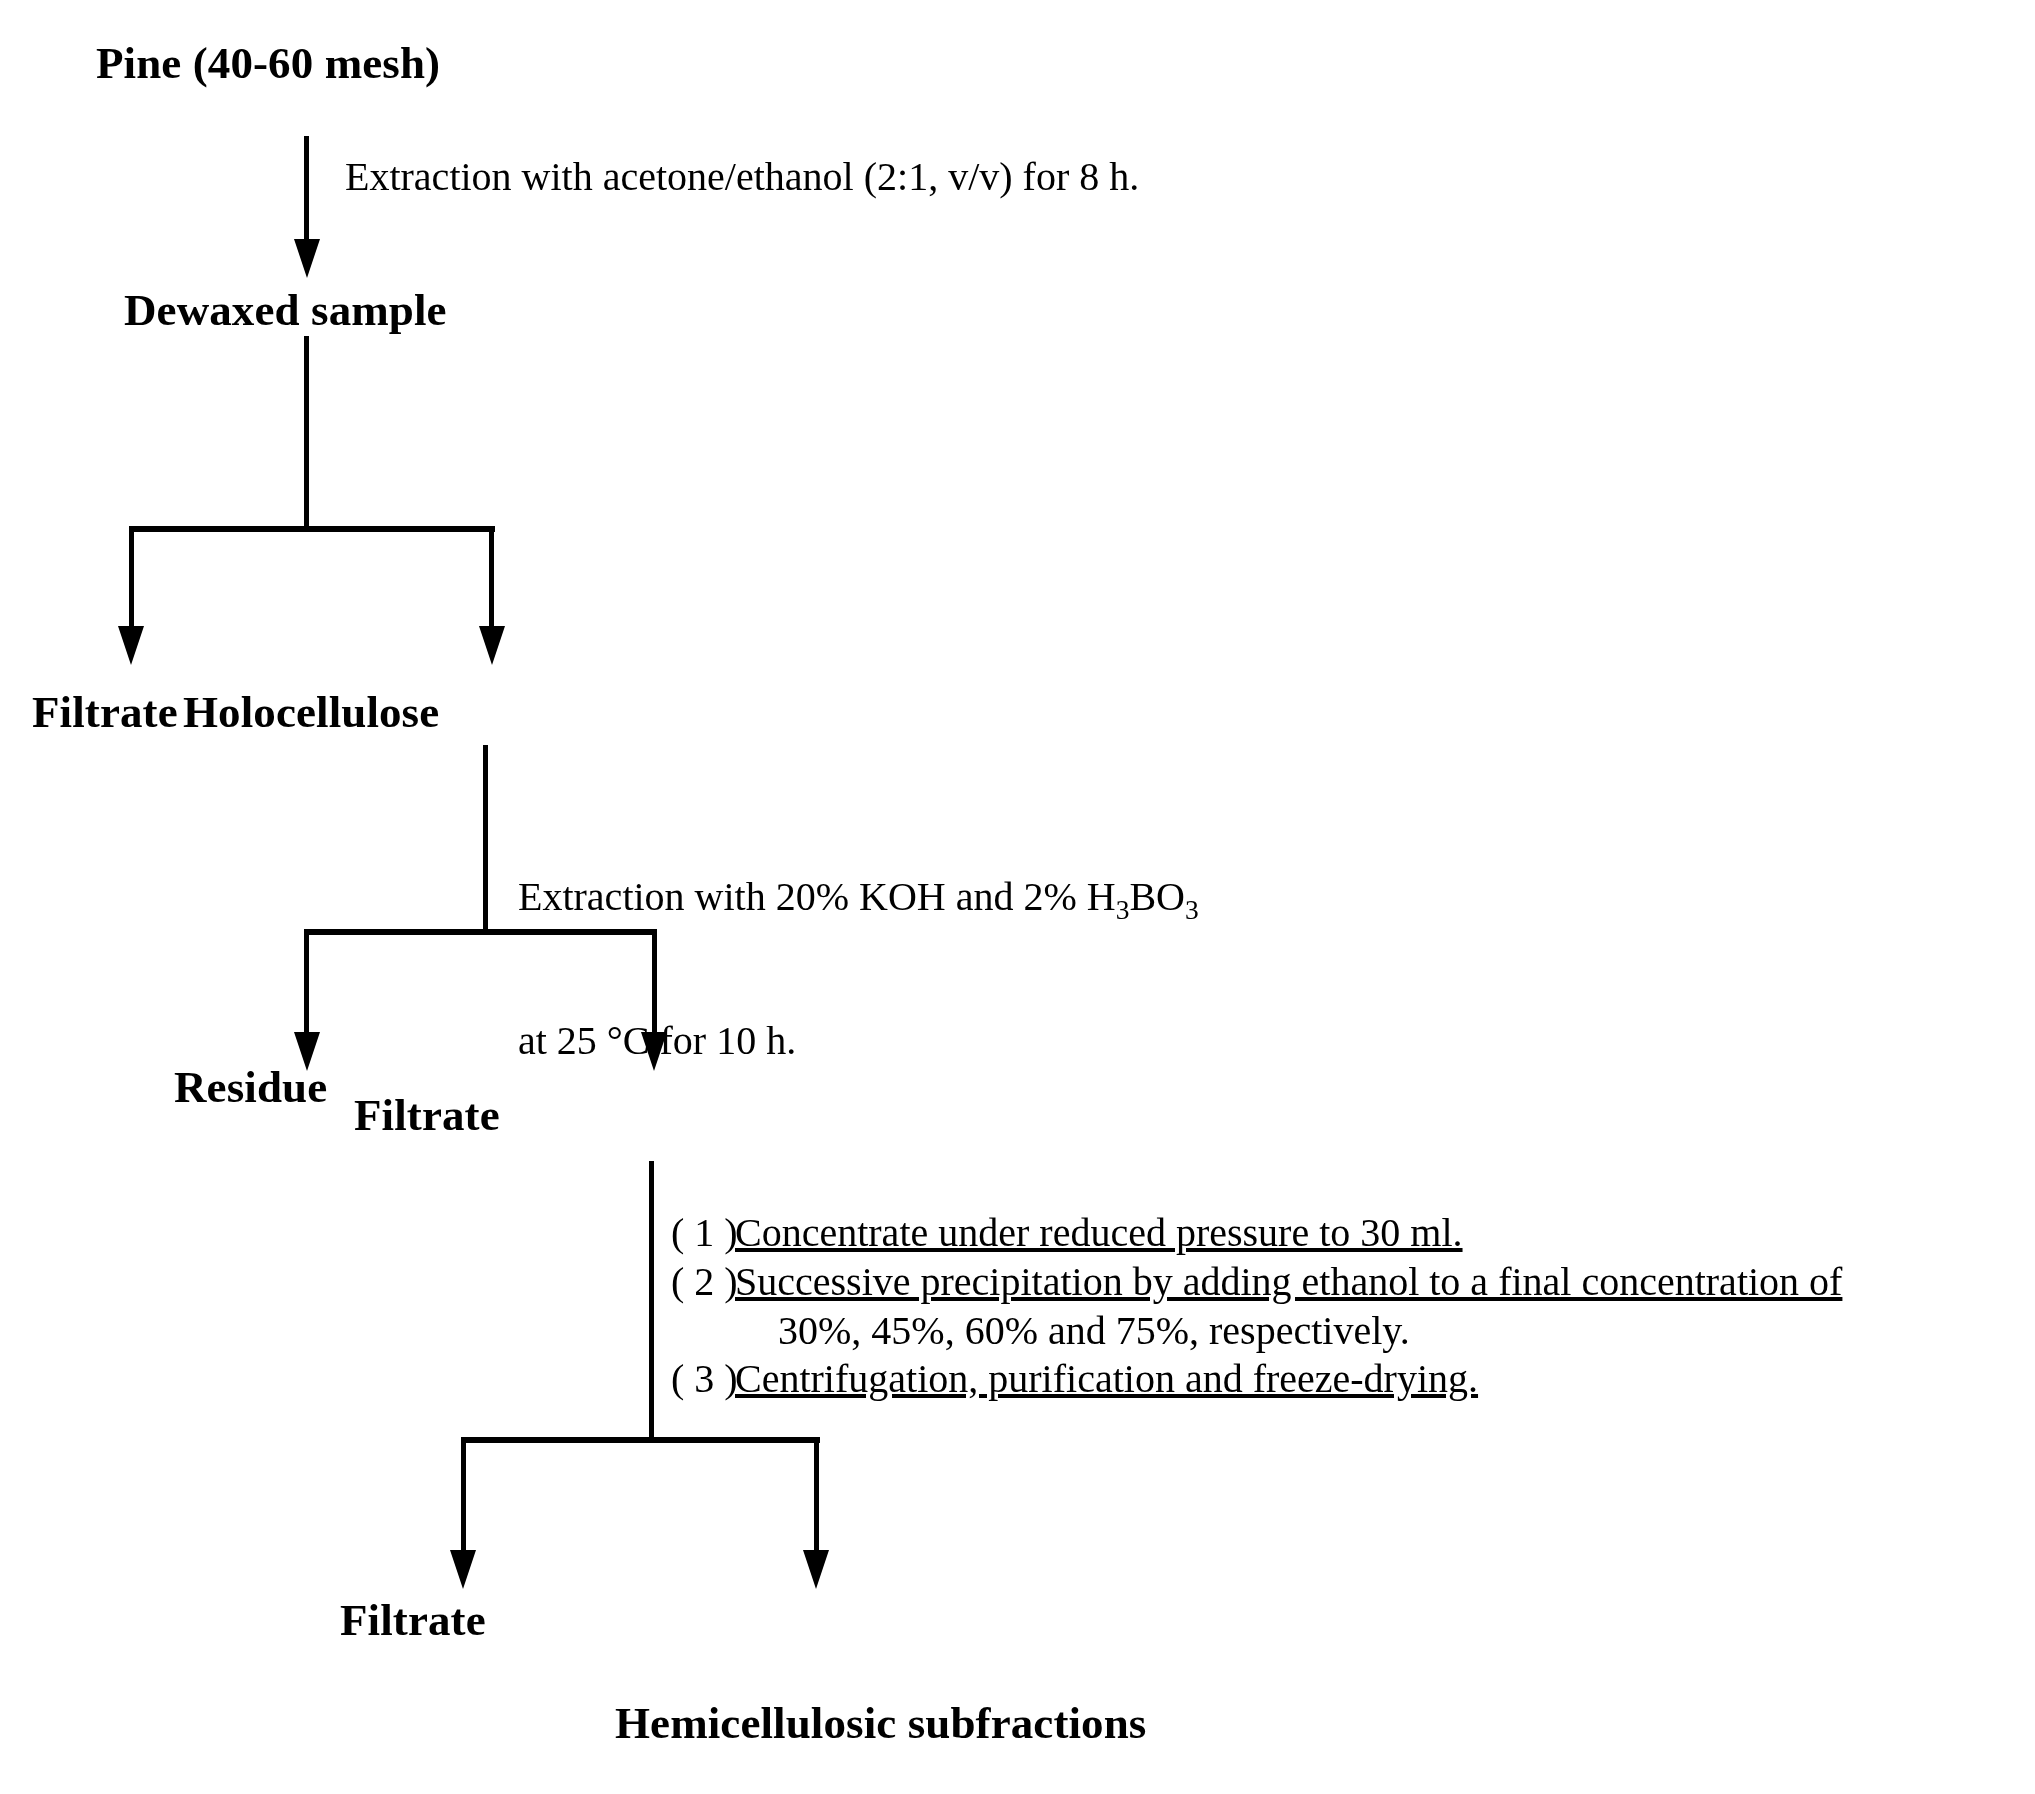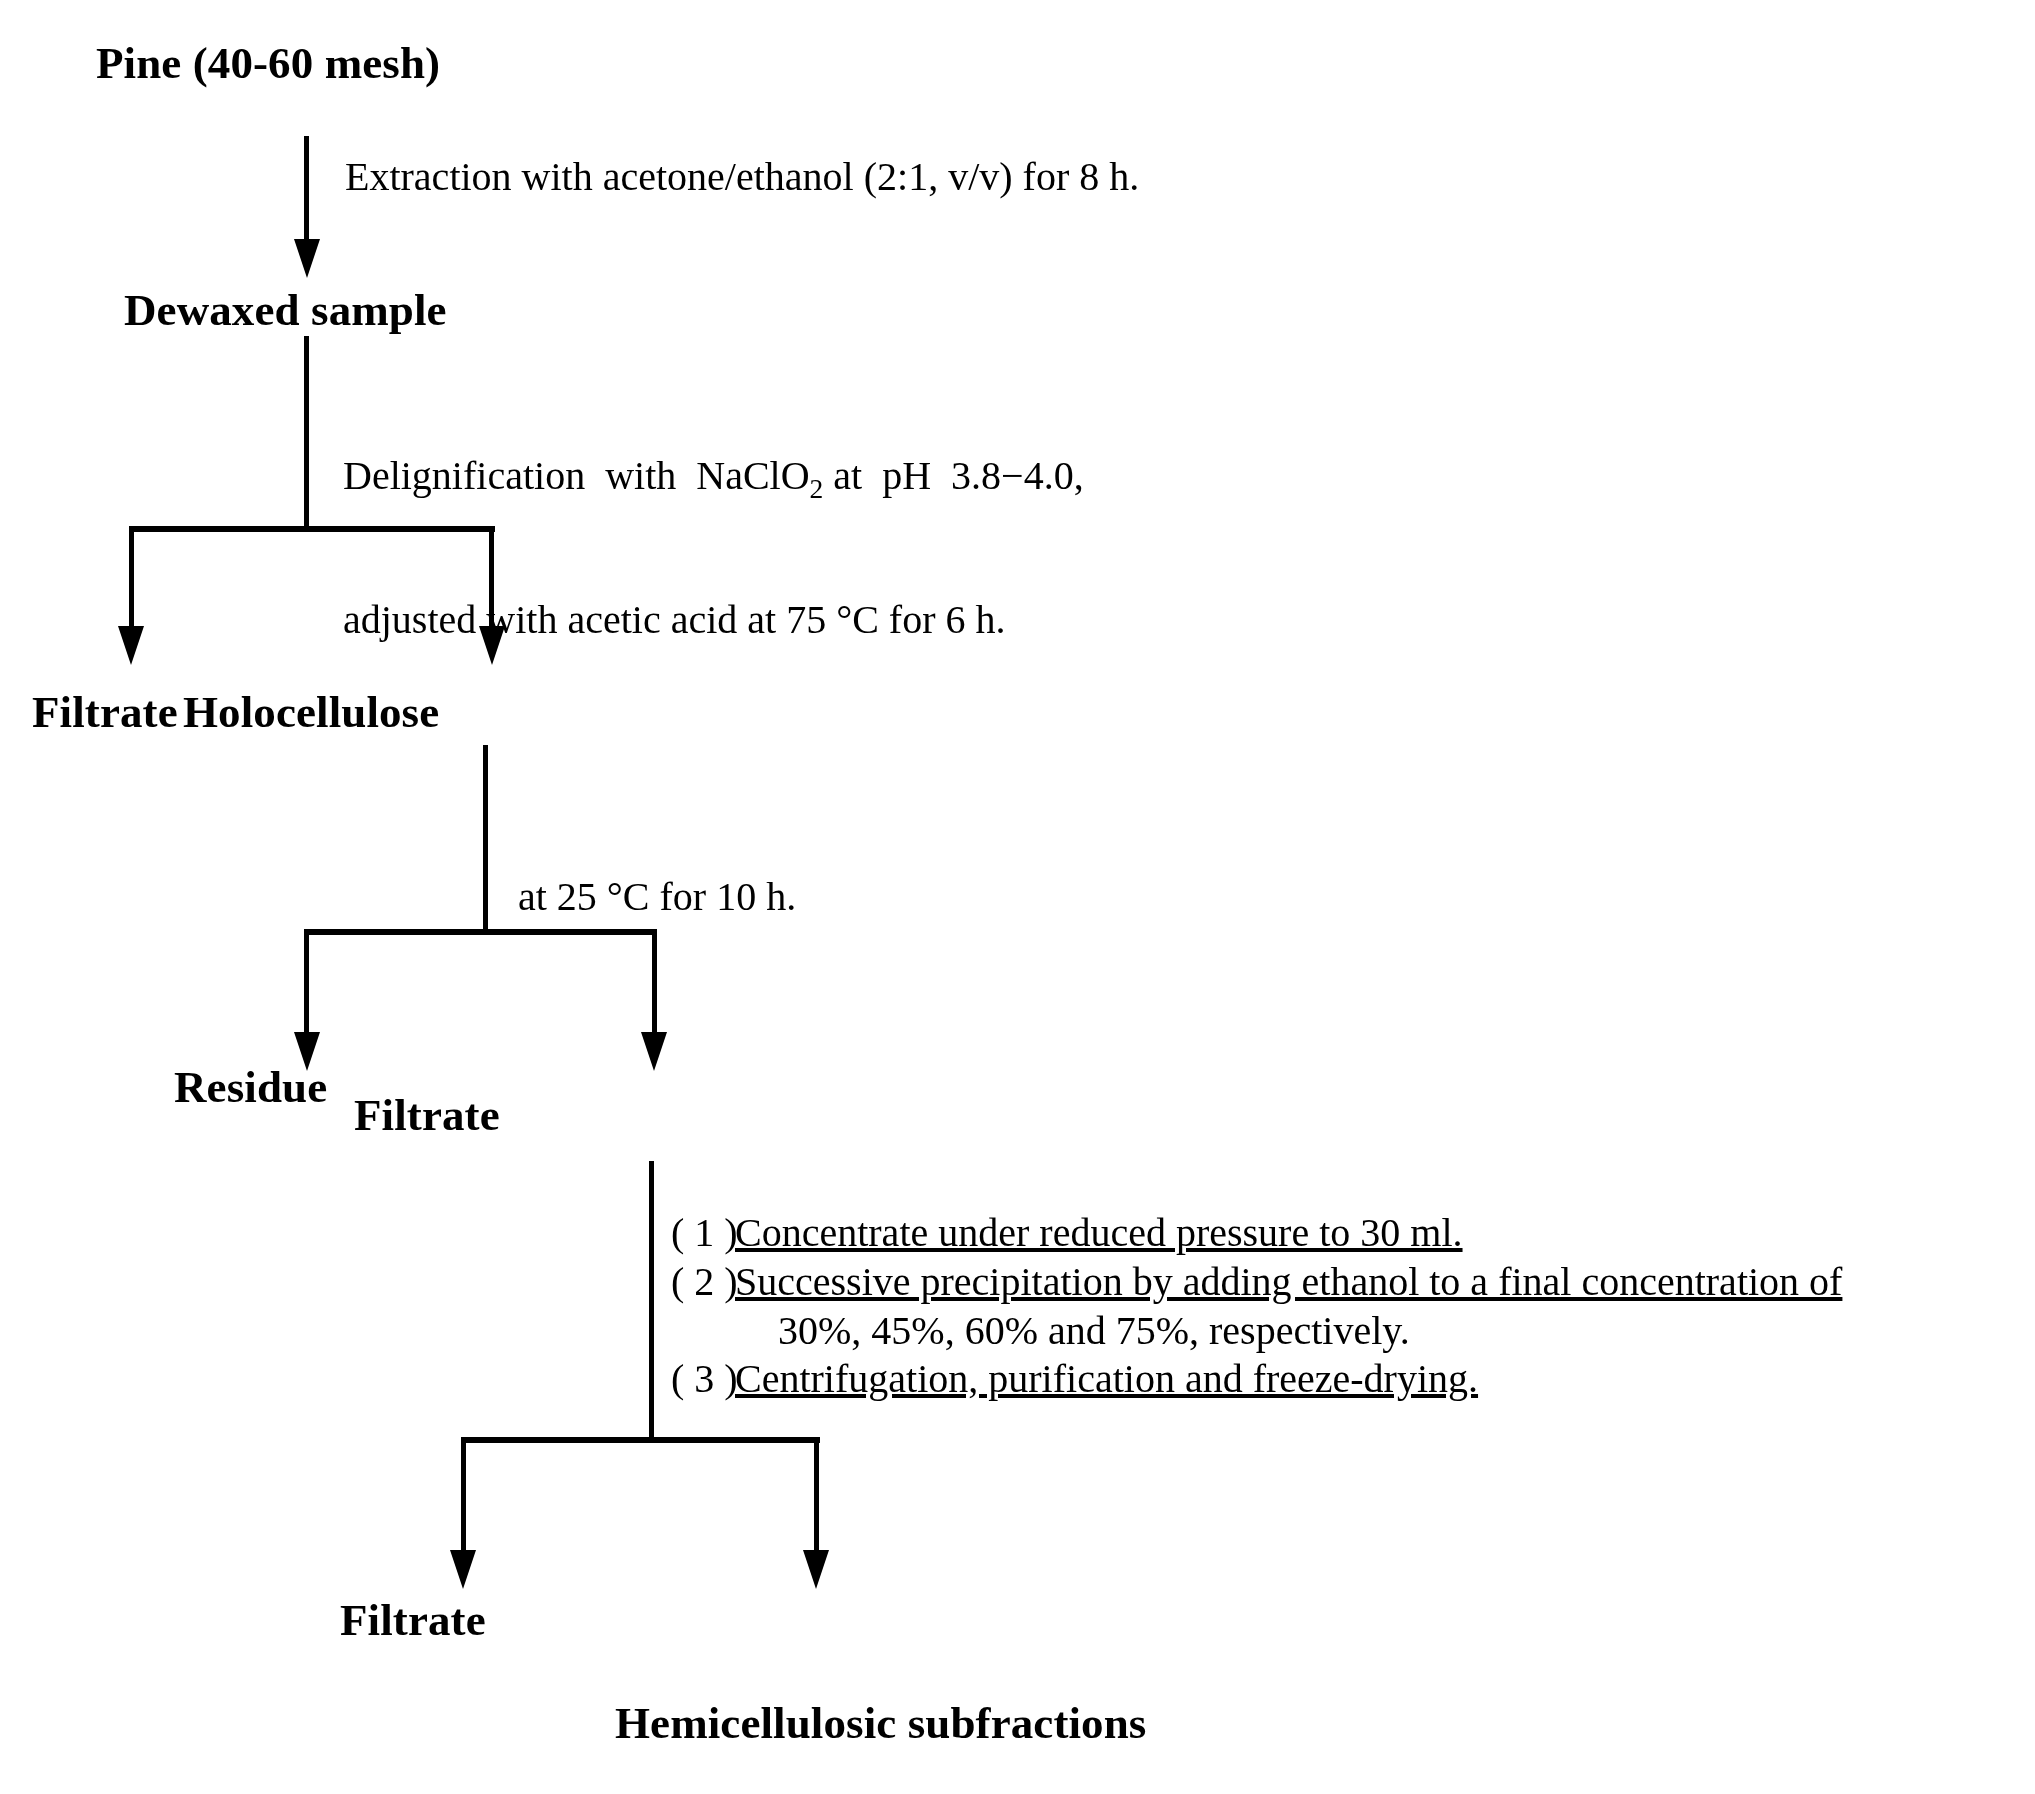--- a/index.html
+++ b/index.html
@@ -94,39 +94,36 @@
 
   <div class="vline" style="left:304px; top:136px; height:108px;"></div>
   <div class="arrowhead" style="left:294px; top:239px;"></div>
 
   <div class="annot" style="left:345px; top:153px;font-family:Liberation Serif, serif;">Extraction with acetone/ethanol (2:1, v/v) for 8 h.</div>
 
   <div class="node" style="left:124px; top:268px;margin-top:17px;">Dewaxed sample</div>
 
   <div class="vline" style="left:304px; top:336px; height:192px;"></div>
 
-  <div class="annot" style="left:343px; top:356px;">
-    <div><span>Delignification  with  NaClO</span><span class="sub">2</span><span> at  pH  3.8−4.0,</span></div>
-    <div>adjusted with acetic acid at 75 °C for 6 h.</div>
-  </div>
 
   <div class="hline" style="left:129px; top:526px; width:366px;"></div>
 
   <div class="vline" style="left:129px; top:526px; height:106px;"></div>
   <div class="arrowhead" style="left:118px; top:626px;"></div>
 
   <div class="vline" style="left:489px; top:526px; height:106px;"></div>
   <div class="arrowhead" style="left:479px; top:626px;"></div>
 
   <div class="node" style="left:32px; top:687px;">Filtrate</div>
   <div class="node" style="left:183px; top:687px;">Holocellulose</div>
 
   <div class="vline" style="left:483px; top:745px; height:185px;"></div>
 
   <div class="annot" style="left:518px; top:777px;">
+    <div><span>Extraction with 20% KOH and 2% H</span><span class="sub">3</span><span>BO</span><span class="sub">3</span></div>
     <div>at 25 °C for 10 h.</div>
   </div>
 
   <div class="hline" style="left:304px; top:929px; width:353px;"></div>
 
   <div class="vline" style="left:304px; top:929px; height:108px;"></div>
   <div class="arrowhead" style="left:294px; top:1032px;"></div>
 
   <div class="vline" style="left:652px; top:929px; height:108px;"></div>
   <div class="arrowhead" style="left:641px; top:1032px;"></div>

